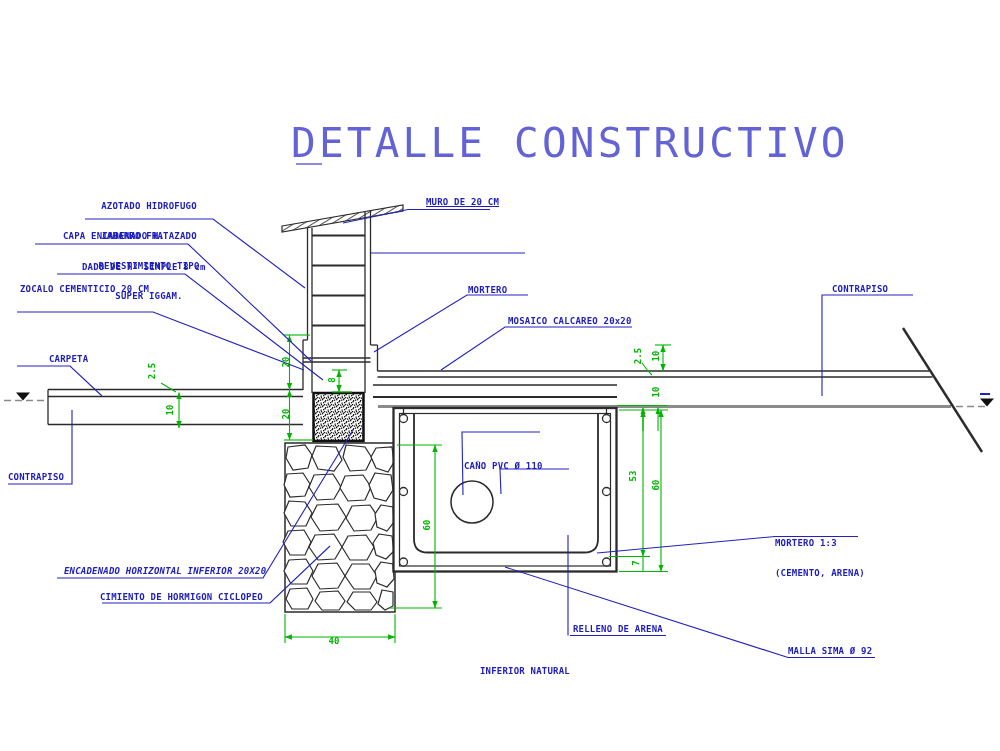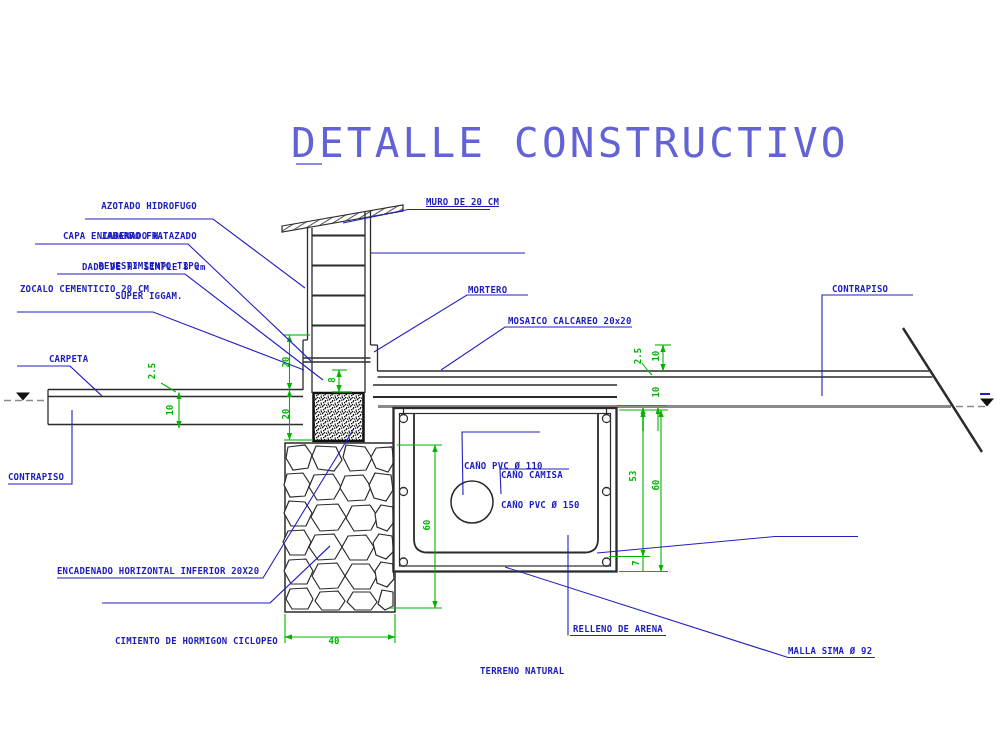--- a/index.html
+++ b/index.html
@@ -195,29 +195,29 @@
   <div class="lbl" style="left:63px;top:231px;">CAPA ENCADENADO H.</div>
   <div class="lbl" style="left:57px;top:262px;padding-left:25px;">DADO DE Hº SIMPLE 8 cm</div>
   <div class="lbl" style="left:20px;top:284px;text-align:center;">ZOCALO CEMENTICIO 20 CM</div>
   <div class="lbl" style="left:18px;top:354px;margin-left:31px;">CARPETA</div>
   <div class="lbl" style="left:8px;top:472px;">CONTRAPISO</div>
   <div class="lbl" style="left:426px;top:197px;text-decoration:underline;">MURO DE 20 CM</div>
   <div class="lbl" style="left:468px;top:285px;">MORTERO</div>
   <div class="lbl" style="left:508px;top:316px;">MOSAICO CALCAREO 20x20</div>
   <div class="lbl" style="left:832px;top:284px;">CONTRAPISO</div>
   <div class="lbl" style="left:464px;top:421px;margin-top:40px;">CAÑO PVC Ø 110</div>
-  <div class="lbl" style="left:501px;top:450px;">
-    <span style="display:block">CAÑO CAMISA</span>
-    <span style="display:block">CAÑO PVC Ø 150</span>
+  <div class="lbl" style="left:775px;top:518px;">
+    <span style="display:block">MORTERO 1:3</span>
+    <span style="display:block">(CEMENTO, ARENA)</span>
   </div>
   <div class="lbl" style="left:573px;top:624px;">RELLENO DE ARENA</div>
   <div class="lbl" style="left:788px;top:646px;">MALLA SIMA Ø 92</div>
-  <div class="lbl" style="left:57px;top:566px;">ENCADENADO HORIZONTAL INFERIOR 20X20</div>
-  <div class="lbl" style="left:115px;top:592px;margin-top:44px;">CIMIENTO DE HORMIGON CICLOPEO</div>
-  <div class="lbl" style="left:480px;top:666px;">TERRENO NATURAL</div>
+  <div class="lbl" style="left:64px;top:566px;font-style:italic;">ENCADENADO HORIZONTAL INFERIOR 20X20</div>
+  <div class="lbl" style="left:100px;top:592px;">CIMIENTO DE HORMIGON CICLOPEO</div>
+  <div class="lbl" style="left:480px;top:666px;">INFERIOR NATURAL</div>
 
   <div class="dim vdim" style="left:273px;top:357px;">20</div>
   <div class="dim vdim" style="left:273px;top:409px;">20</div>
   <div class="dim vdim" style="left:319px;top:375px;">8</div>
   <div class="dim vdim" style="left:139px;top:366px;">2.5</div>
   <div class="dim vdim" style="left:157px;top:405px;">10</div>
   <div class="dim vdim" style="left:625px;top:351px;">2.5</div>
   <div class="dim vdim" style="left:643px;top:351px;">10</div>
   <div class="dim vdim" style="left:643px;top:387px;">10</div>
   <div class="dim vdim" style="left:414px;top:520px;">60</div>

